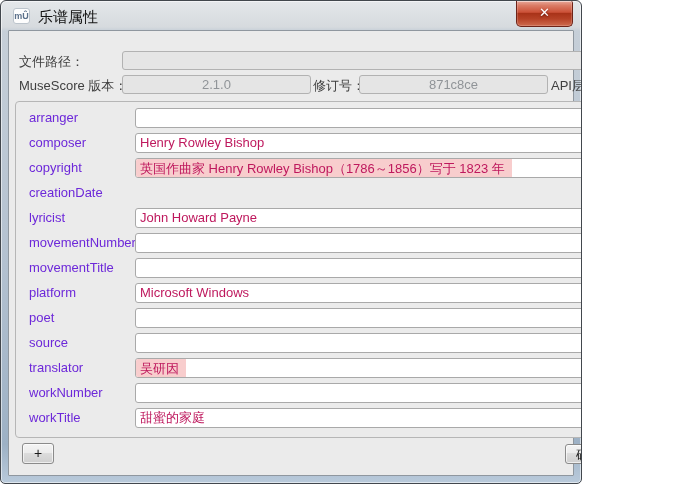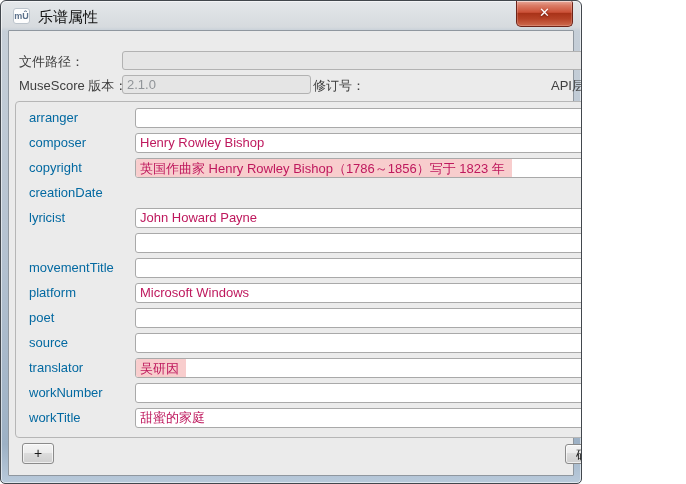--- a/index.html
+++ b/index.html
@@ -33,41 +33,41 @@
   }
   
   .dialog-body {
     position:absolute; left:7px; right:7px; top:29px; bottom:7px;
     background:#ebebeb; border:1px solid #8f979f; border-radius:1px;
   }
   .lbl { position:absolute; font-size:13px; color:#404040; white-space:nowrap; line-height:19px; }
   .field {
     position:absolute; height:19px; background:#ffffff;
     border:1px solid #a9a9a9; border-radius:3px;
-    font-size:13px; color:#111; line-height:17px; padding:0 4px; white-space:nowrap; overflow:hidden;
+    font-size:13px; color:#111; line-height:17px; padding:0 4px; white-space:nowrap; overflow:hidden;text-align:center;
   }
   .field.disabled { background:#e5e5e5; color:#909498; border-color:#b2b2b2; }
   .ftext { display:inline-block; line-height:17px; }
   .ftext.hl { background:#f8cdcd; margin-left:-4px; padding:1px 7px 1px 4px; }
   
   .lbl-filepath { left:10px; top:21px; }
   .field-filepath { left:113px; top:20px; width:544px; }
   .lbl-version { left:10px; top:45px; }
   .field-version { left:113px; top:44px; width:189px; }
   .lbl-revision { left:304px; top:45px; }
   .field-revision { left:350px; top:44px; width:189px; }
   .lbl-api { left:542px; top:45px; }
   .field-api { left:572px; top:44px; width:84px; }
   
   .meta-panel {
     position:absolute; left:6px; top:70px; width:650px; height:337px;
     border:1px solid #b6b6b6; border-radius:4px; background:#ebebeb;
   }
   .field-row { position:absolute; left:0; right:0; height:22px; }
-  .flabel { position:absolute; left:13px; top:2px; font-size:13px; color:#0369a1; white-space:nowrap; }
+  .flabel { position:absolute; left:13px; top:2px; font-size:13px; color:#6d28d9; white-space:nowrap; }
   .ffield {
     position:absolute; left:119px; top:0; width:524px; height:20px;
     background:#fff; border:1px solid #a9a9a9; border-radius:3px;
     font-size:13px; color:#be185d; line-height:18px; padding:0 4px; white-space:nowrap; overflow:hidden;
   }
   
   .btn {
     position:absolute; border:1px solid #8b8b8b; border-radius:3px;
     background:linear-gradient(180deg,#f4f4f4 0%,#ececec 45%,#dddddd 46%,#cfcfcf 100%);
     box-shadow:inset 0 0 0 1px rgba(255,255,255,.65);
@@ -90,20 +90,21 @@
 
   <div class="dialog-body">
 
     <span class="lbl lbl-filepath">文件路径：</span>
     <div class="field field-filepath disabled"><span class="ftext"></span></div>
 
     <span class="lbl lbl-version">MuseScore 版本：</span>
     <div class="field field-version disabled"><span class="ftext">2.1.0</span></div>
 
     <span class="lbl lbl-revision">修订号：</span>
+    <div class="field field-revision disabled"><span class="ftext">871c8ce</span></div>
 
     <span class="lbl lbl-api">API层级：</span>
     <div class="field field-api disabled"><span class="ftext">206</span></div>
 
     <div class="meta-panel">
       <div class="field-row" style="top:6px">
         <span class="flabel">arranger</span>
         <div class="ffield"><span class="ftext"></span></div>
       </div>
       <div class="field-row" style="top:31px">
@@ -115,20 +116,21 @@
         <div class="ffield"><span class="ftext hl">英国作曲家 Henry Rowley Bishop（1786～1856）写于 1823 年</span></div>
       </div>
       <div class="field-row" style="top:81px">
         <span class="flabel">creationDate</span>
       </div>
       <div class="field-row" style="top:106px">
         <span class="flabel">lyricist</span>
         <div class="ffield"><span class="ftext">John Howard Payne</span></div>
       </div>
       <div class="field-row" style="top:131px">
+        <span class="flabel">movementNumber</span>
         <div class="ffield"><span class="ftext"></span></div>
       </div>
       <div class="field-row" style="top:156px">
         <span class="flabel">movementTitle</span>
         <div class="ffield"><span class="ftext"></span></div>
       </div>
       <div class="field-row" style="top:181px">
         <span class="flabel">platform</span>
         <div class="ffield"><span class="ftext">Microsoft Windows</span></div>
       </div>

